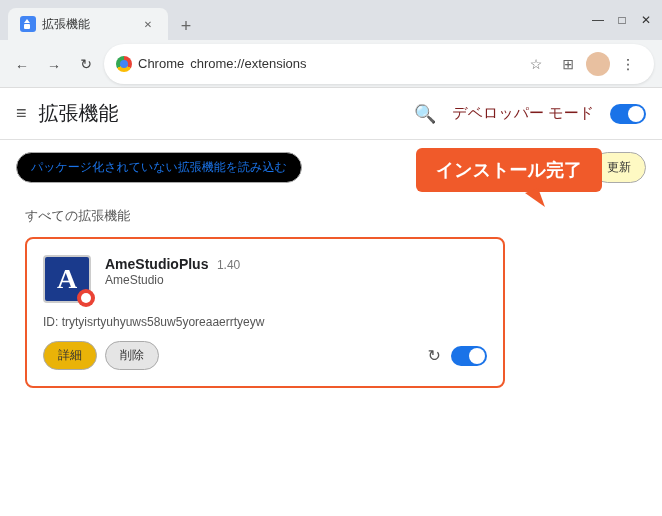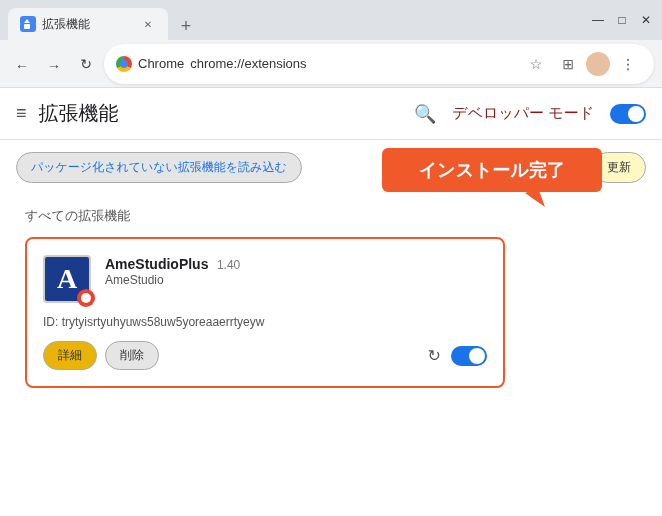--- a/index.html
+++ b/index.html
@@ -203,21 +203,21 @@
 
     
     .actions-bar {
       display: flex;
       align-items: center;
       padding: 12px 16px;
       gap: 12px;
     }
     .outline-btn {
       border: 1px solid #aaa;
-      background: #e5e5e5;
+      background: #000000;
       border-radius: 16px;
       padding: 6px 14px;
       font-size: 12px;
       color: #1a73e8;
       cursor: pointer;
     }
     .update-btn {
       border: 1px solid #aaa;
       background: #fef9c3;
       border-radius: 16px;
@@ -227,21 +227,21 @@
       cursor: pointer;
       margin-left: auto;
     }
 
     
     .install-toast {
       background: #f05a2a;
       color: white;
       font-size: 18px;
       font-weight: bold;
-      padding: 10px 37px;
+      padding: 10px 20px;
       border-radius: 6px;
       position: absolute;
       top: 8px;
       right: 60px;
       z-index: 10;
       white-space: nowrap;
     }
     .install-toast::after {
       content: '';
       position: absolute;

